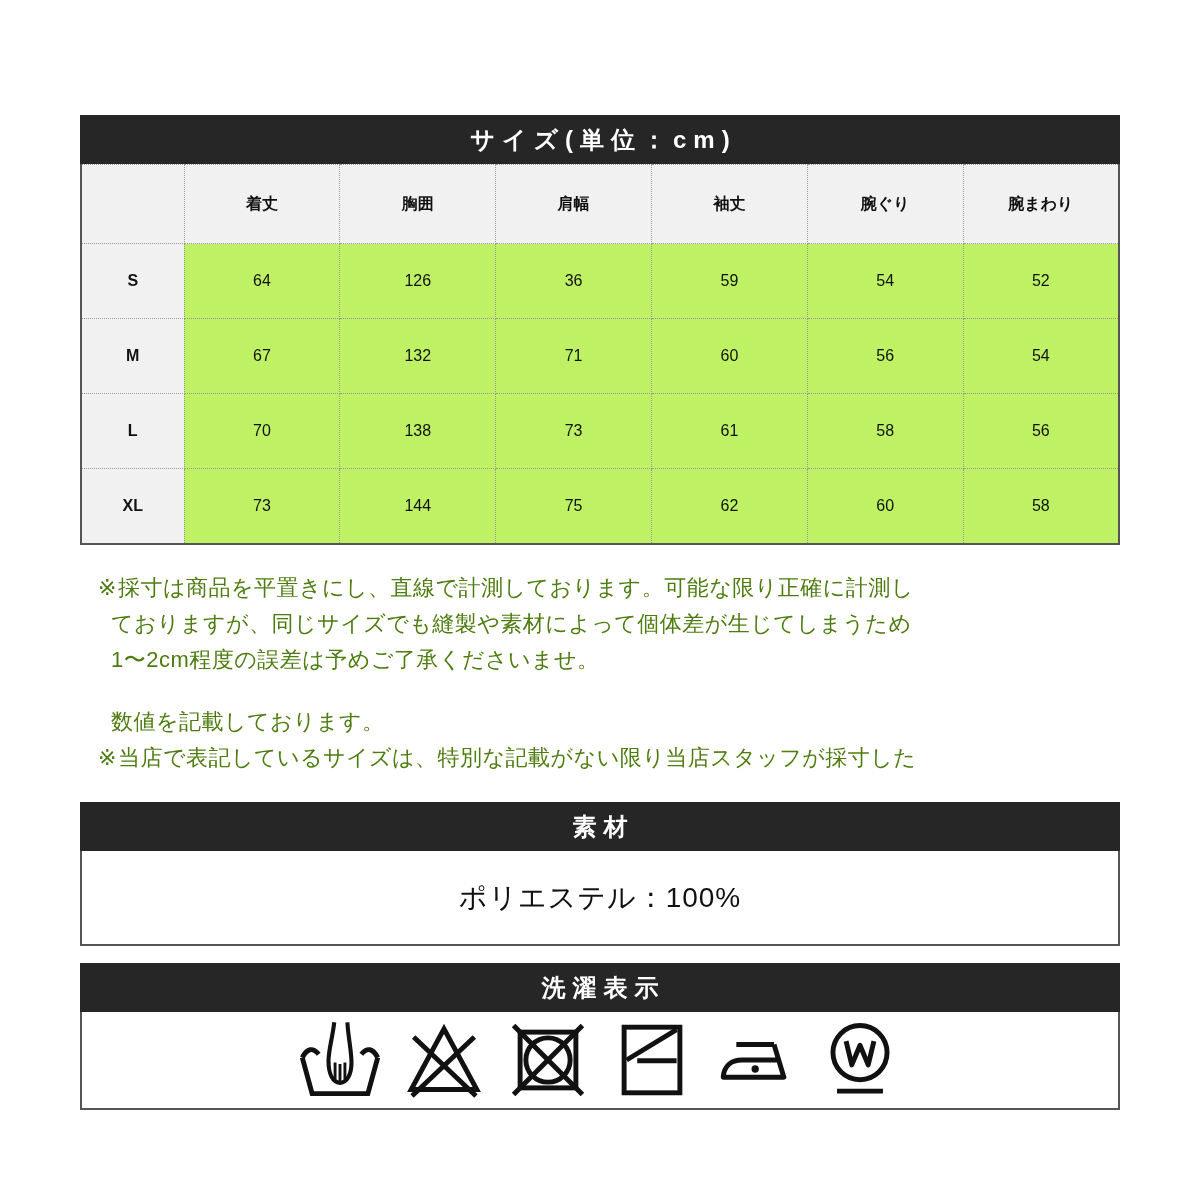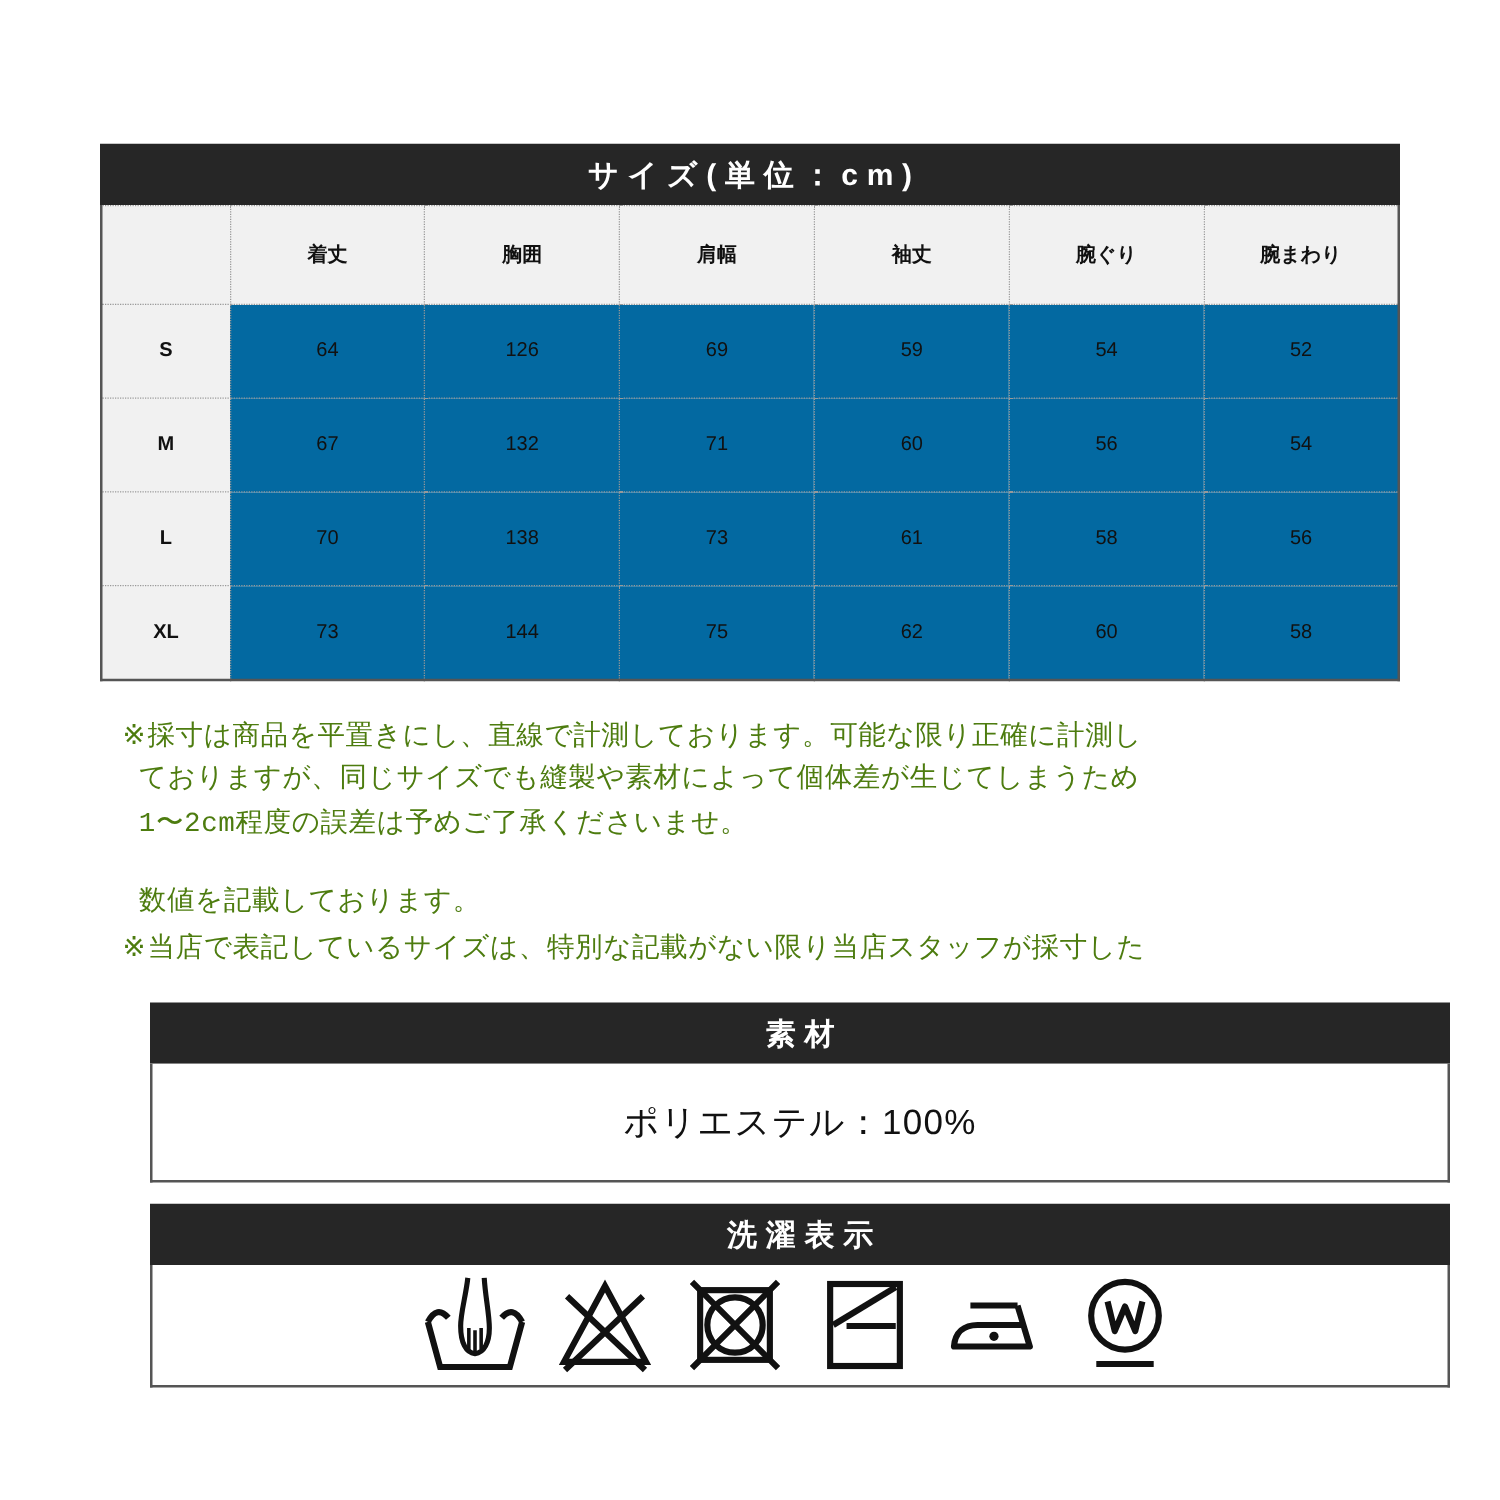--- a/index.html
+++ b/index.html
@@ -24,33 +24,33 @@
     border:2px solid #555;border-top:none;background:#fff;
   }
   .size-table th,.size-table td{
     border:1px dotted #999;
     text-align:center;vertical-align:middle;
     font-size:16px;
   }
   .size-table thead th{height:76px;background:#f1f1f1;font-weight:bold;}
   .size-table tbody tr{height:75px;}
   .size-table tbody th{background:#f1f1f1;font-weight:bold;}
-  .size-table tbody td{background:#0369a1;font-weight:normal;}
+  .size-table tbody td{background:#bef264;font-weight:normal;}
 
   
   .note{position:absolute;left:98px;font-size:22px;line-height:36px;
         letter-spacing:0.5px;white-space:nowrap;color:#4d7c0f;}
   .note-1{top:570px;}
   .note-2{top:704px;}
   .note-line{display:block;}
-  .note-line.cont{padding-left:13px;font-family:Liberation Mono, monospace;}
+  .note-line.cont{padding-left:13px;}
   .marker{margin-right:1px;}
 
   
-  .box-section{position:absolute;left:80px;width:1040px;margin-left:40px;}
+  .box-section{position:absolute;left:80px;width:1040px;}
   .material-section{top:802px;}
   .laundry-section{top:963px;}
   .box-body{
     border:2px solid #555;border-top:none;background:#fff;
     display:flex;align-items:center;justify-content:center;
   }
   .material-section .box-body{height:93px;font-size:28px;letter-spacing:1px;}
   .laundry-section .box-body{height:96px;gap:22px;}
 
   .care-icon{width:82px;height:88px;display:block;}
@@ -83,21 +83,21 @@
           <th>袖丈</th>
           <th>腕ぐり</th>
           <th>腕まわり</th>
         </tr>
       </thead>
       <tbody>
         <tr>
           <th>S</th>
           <td>64</td>
           <td>126</td>
-          <td>69</td>
+          <td>36</td>
           <td>59</td>
           <td>54</td>
           <td>52</td>
         </tr>
         <tr>
           <th>M</th>
           <td>67</td>
           <td>132</td>
           <td>71</td>
           <td>60</td>

